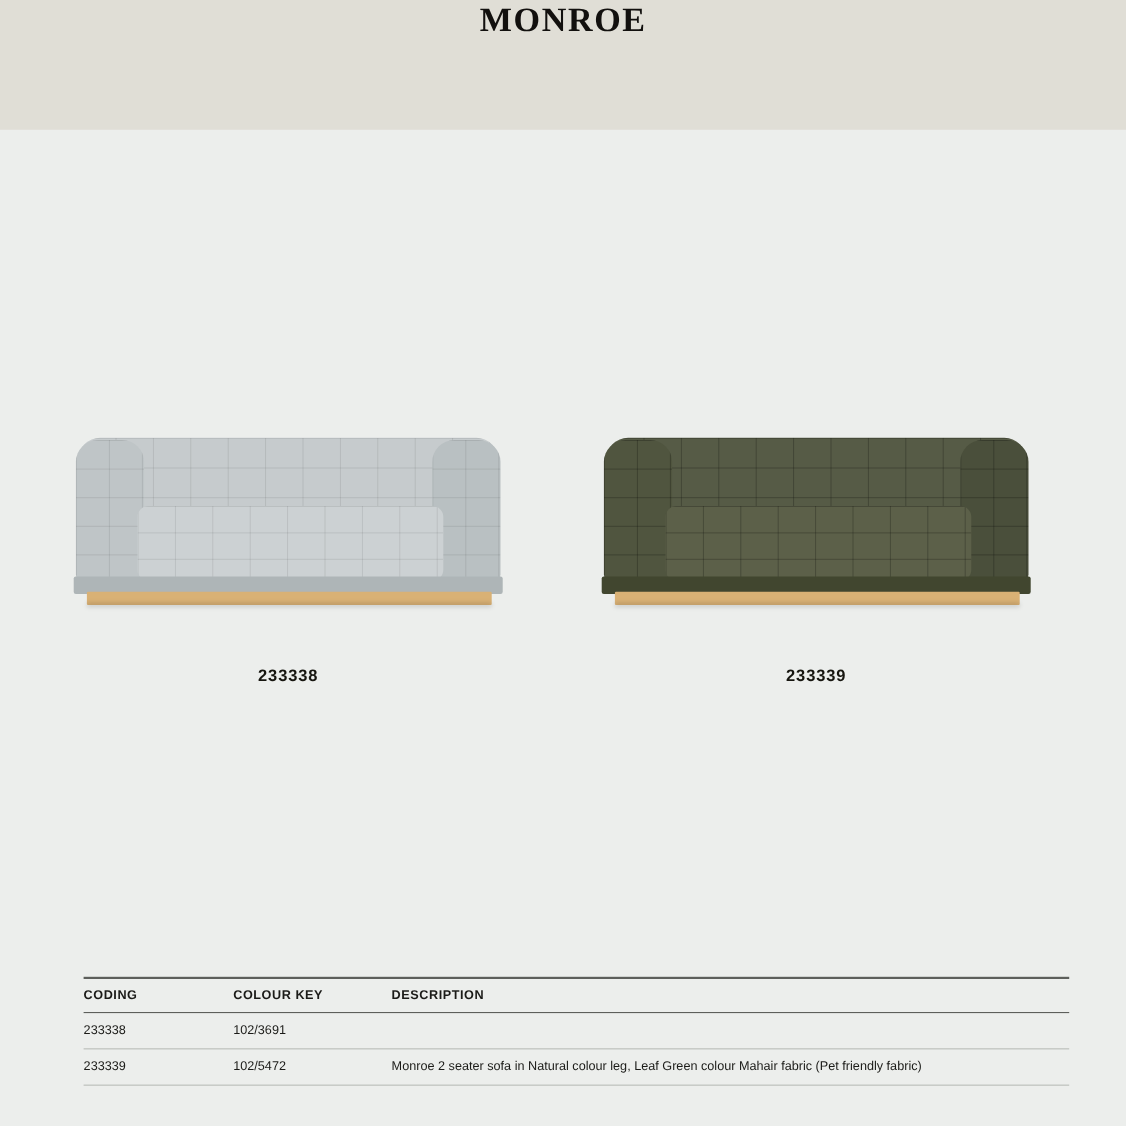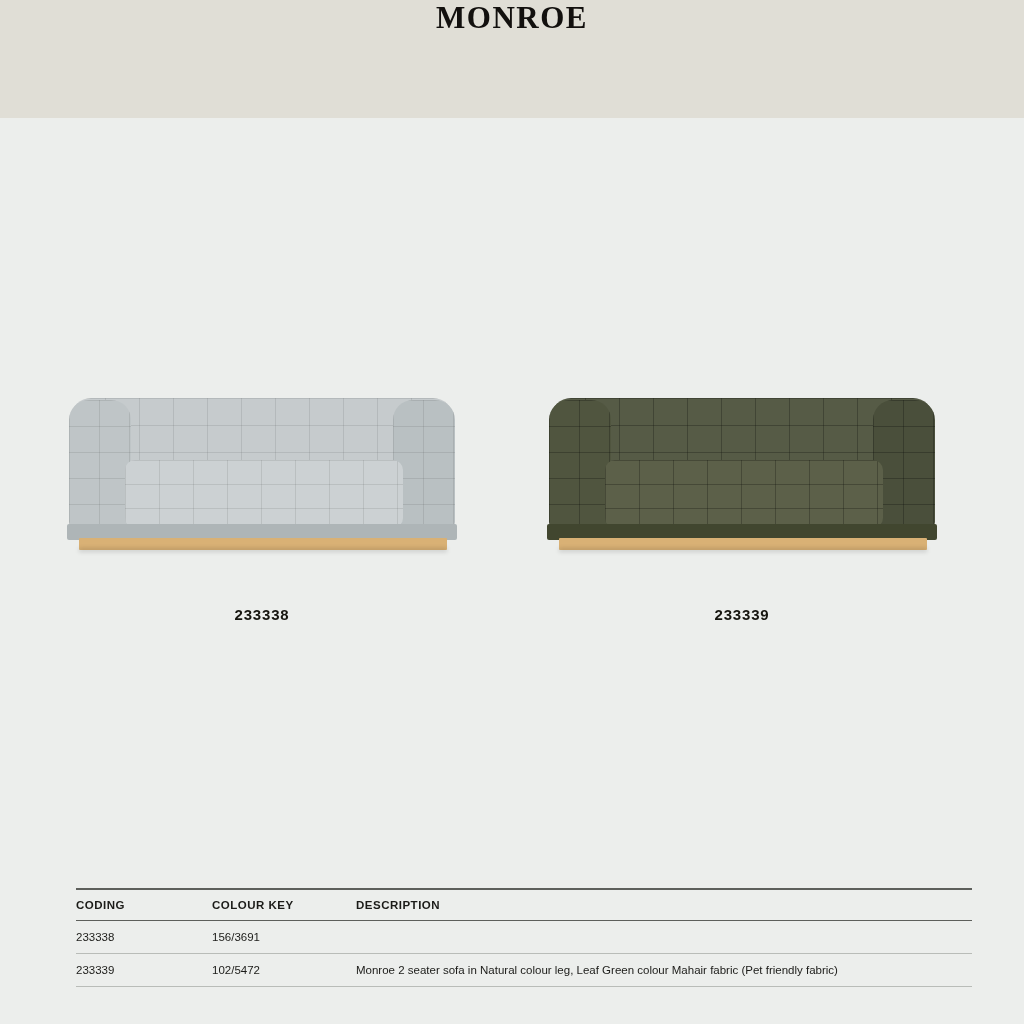--- a/index.html
+++ b/index.html
@@ -265,21 +265,21 @@
     <div class="rule thick"></div>
     <div class="spec-row spec-head">
       <div class="c-code">CODING</div>
       <div class="c-key">COLOUR KEY</div>
       <div class="c-desc">DESCRIPTION</div>
     </div>
     <div class="rule thick"></div>
 
     <div class="spec-row">
       <div class="c-code">233338</div>
-      <div class="c-key">156/3691</div>
+      <div class="c-key">102/3691</div>
     </div>
     <div class="rule"></div>
 
     <div class="spec-row">
       <div class="c-code">233339</div>
       <div class="c-key">102/5472</div>
       <div class="c-desc">Monroe 2 seater sofa in Natural colour leg, Leaf Green colour Mahair fabric (Pet friendly fabric)</div>
     </div>
     <div class="rule"></div>
   </div>

